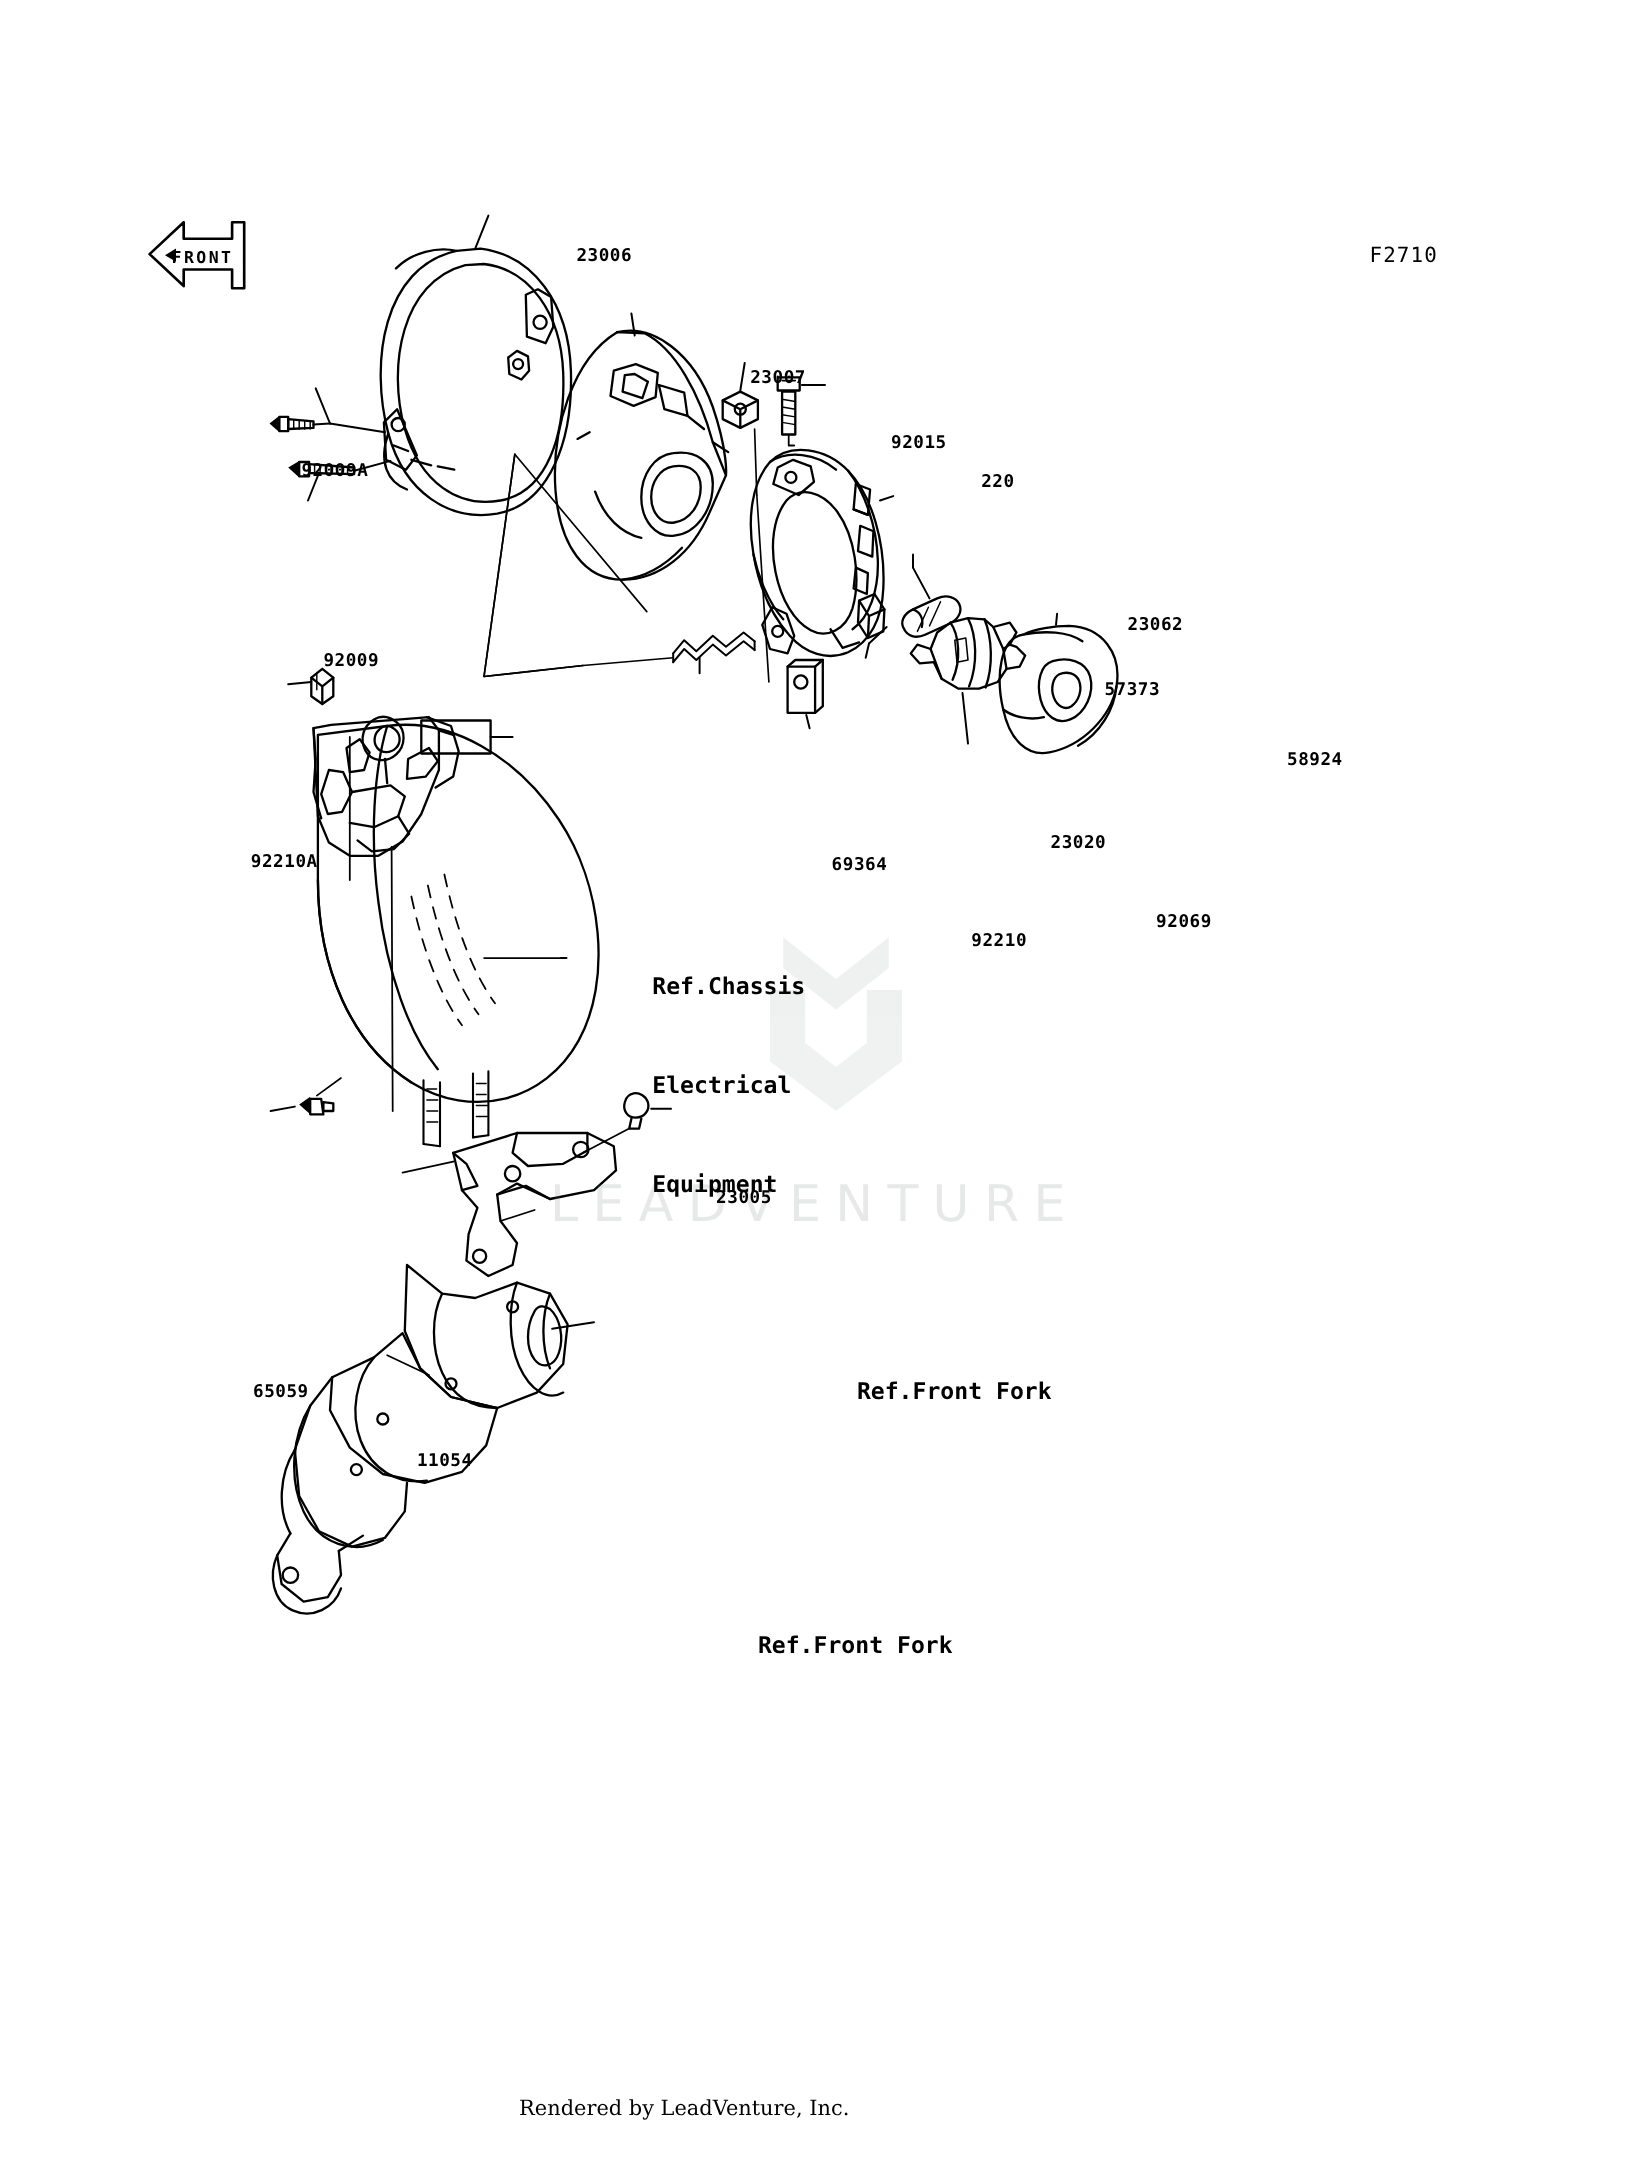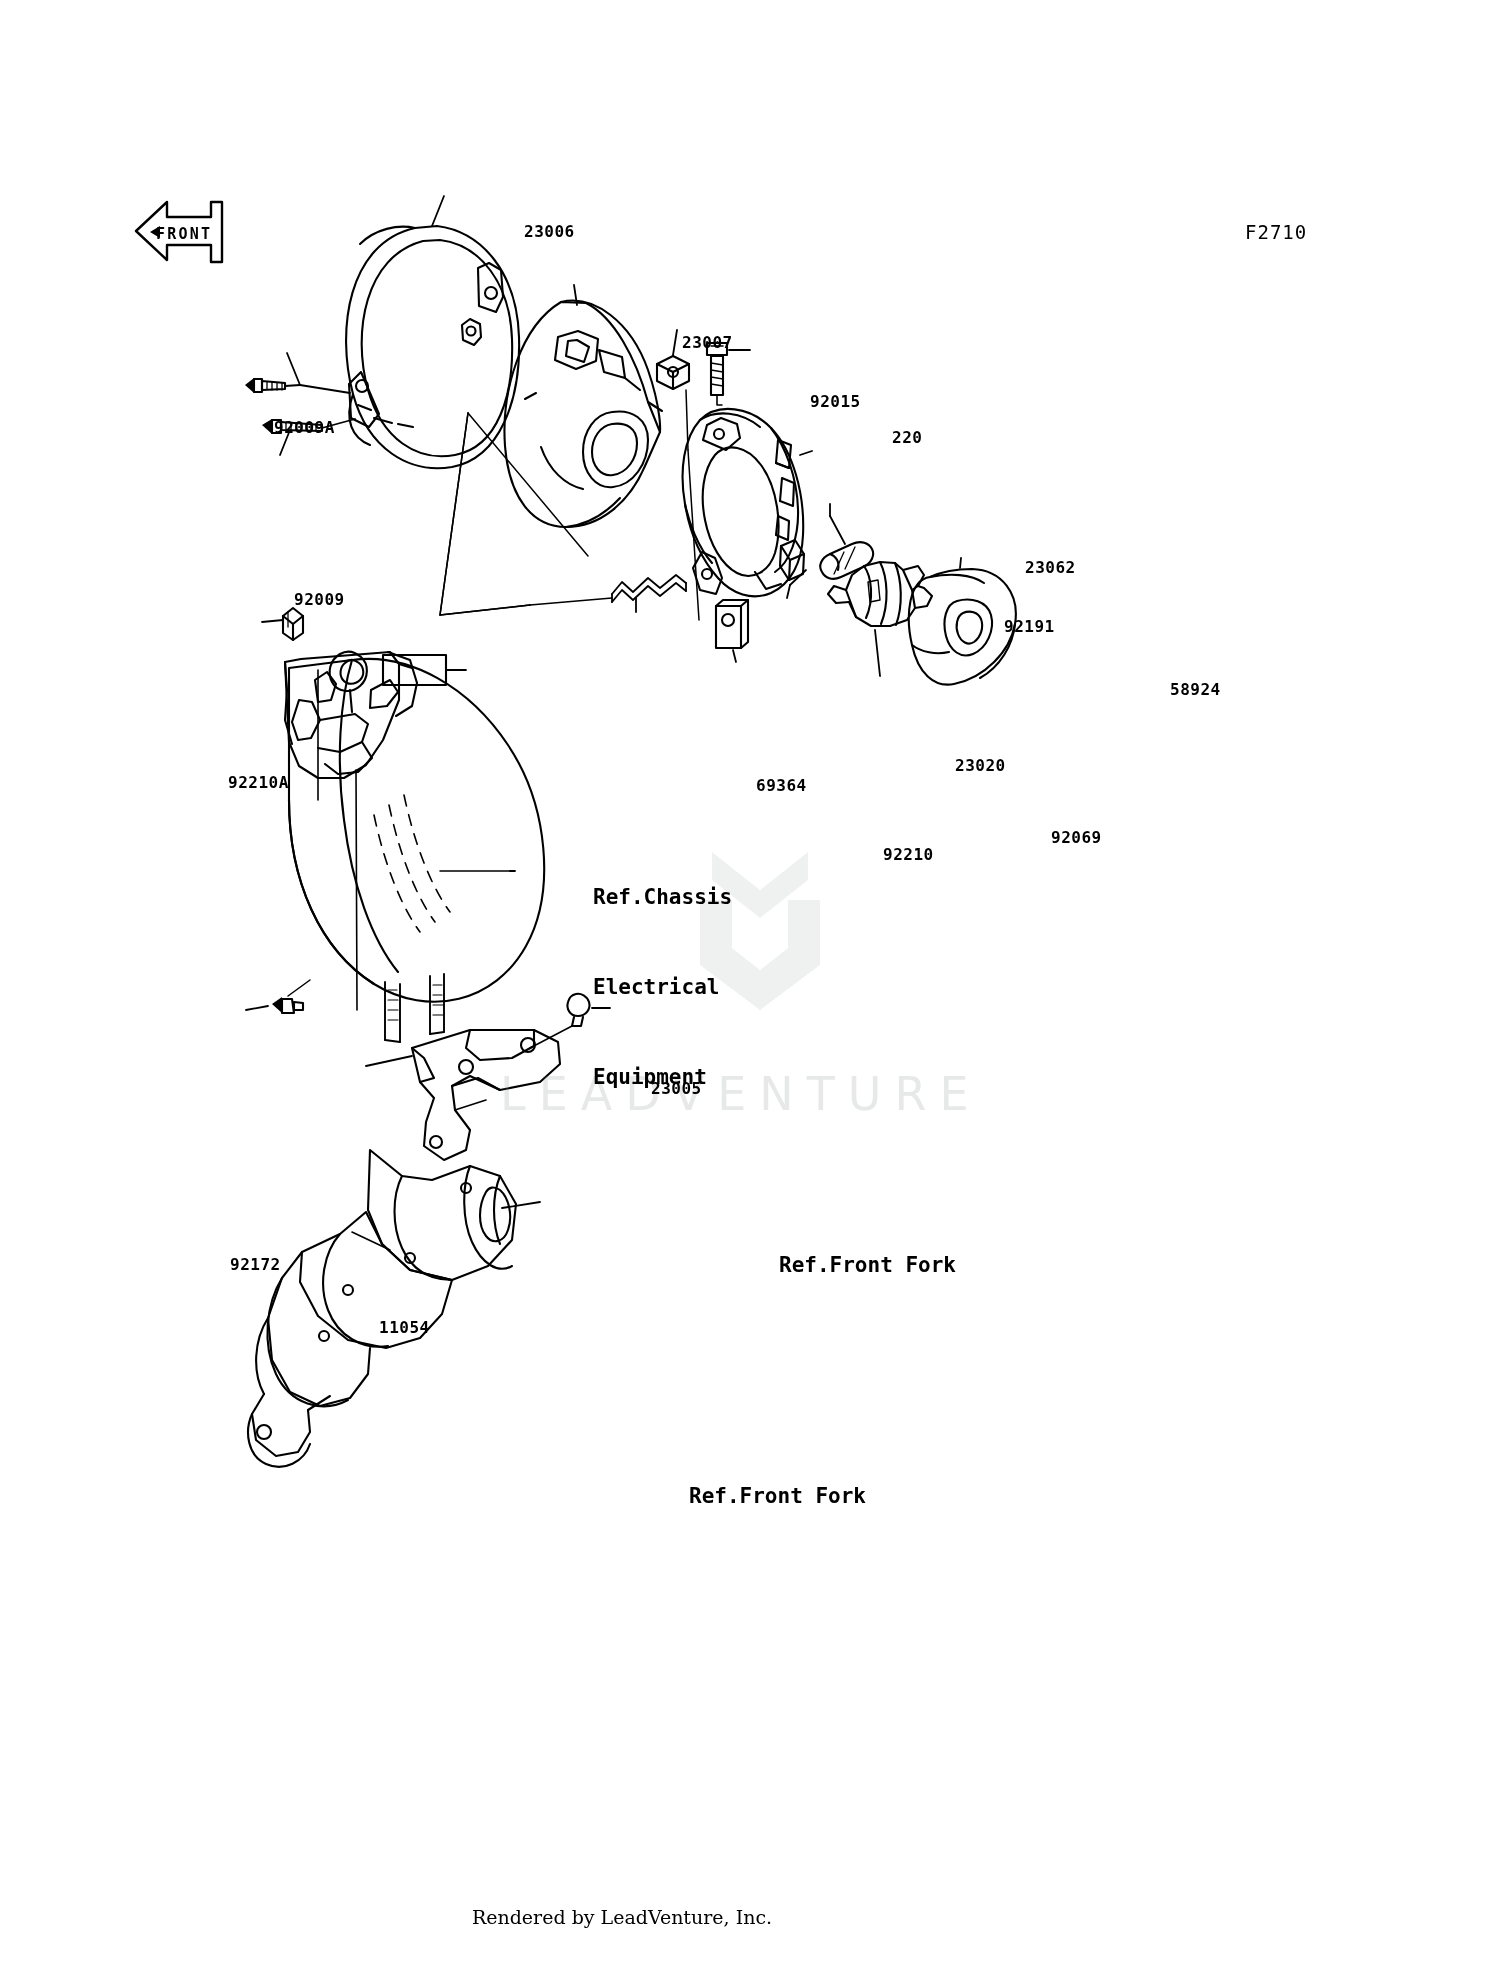--- a/index.html
+++ b/index.html
@@ -375,29 +375,29 @@
 
 <div class="figno" style="left:1245px; top:221px;">F2710</div>
 
 <div class="label" style="left:524px;  top:222px;">23006</div>
 <div class="label" style="left:682px;  top:333px;">23007</div>
 <div class="label" style="left:810px;  top:392px;">92015</div>
 <div class="label" style="left:892px;  top:428px;">220</div>
 <div class="label" style="left:274px;  top:418px;">92009A</div>
 <div class="label" style="left:294px;  top:590px;">92009</div>
 <div class="label" style="left:1025px; top:558px;">23062</div>
-<div class="label" style="left:1004px; top:617px;">92191</div>
+<div class="label" style="left:1004px; top:617px;">57373</div>
 <div class="label" style="left:1170px; top:680px;">58924</div>
 <div class="label" style="left:955px;  top:756px;">23020</div>
 <div class="label" style="left:1051px; top:828px;">92069</div>
 <div class="label" style="left:756px;  top:776px;">69364</div>
 <div class="label" style="left:883px;  top:845px;">92210</div>
 <div class="label" style="left:228px;  top:773px;">92210A</div>
 <div class="label" style="left:651px;  top:1079px;">23005</div>
-<div class="label" style="left:230px;  top:1255px;">92172</div>
+<div class="label" style="left:230px;  top:1255px;">65059</div>
 <div class="label" style="left:379px;  top:1318px;">11054</div>
 
 <div class="ref-label" style="left:593px; top:822px;">
   <div>Ref.Chassis</div>
   <div>Electrical</div>
   <div>Equipment</div>
 </div>
 <div class="ref-label" style="left:779px; top:1250px;">Ref.Front Fork</div>
 <div class="ref-label" style="left:689px; top:1481px;">Ref.Front Fork</div>
 

